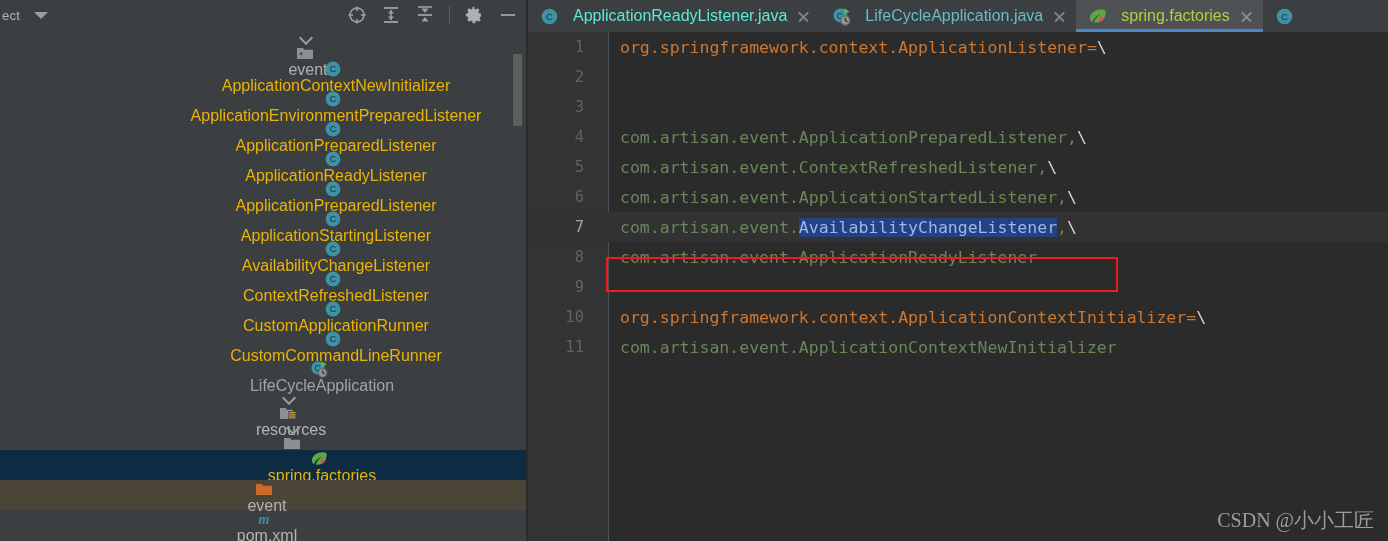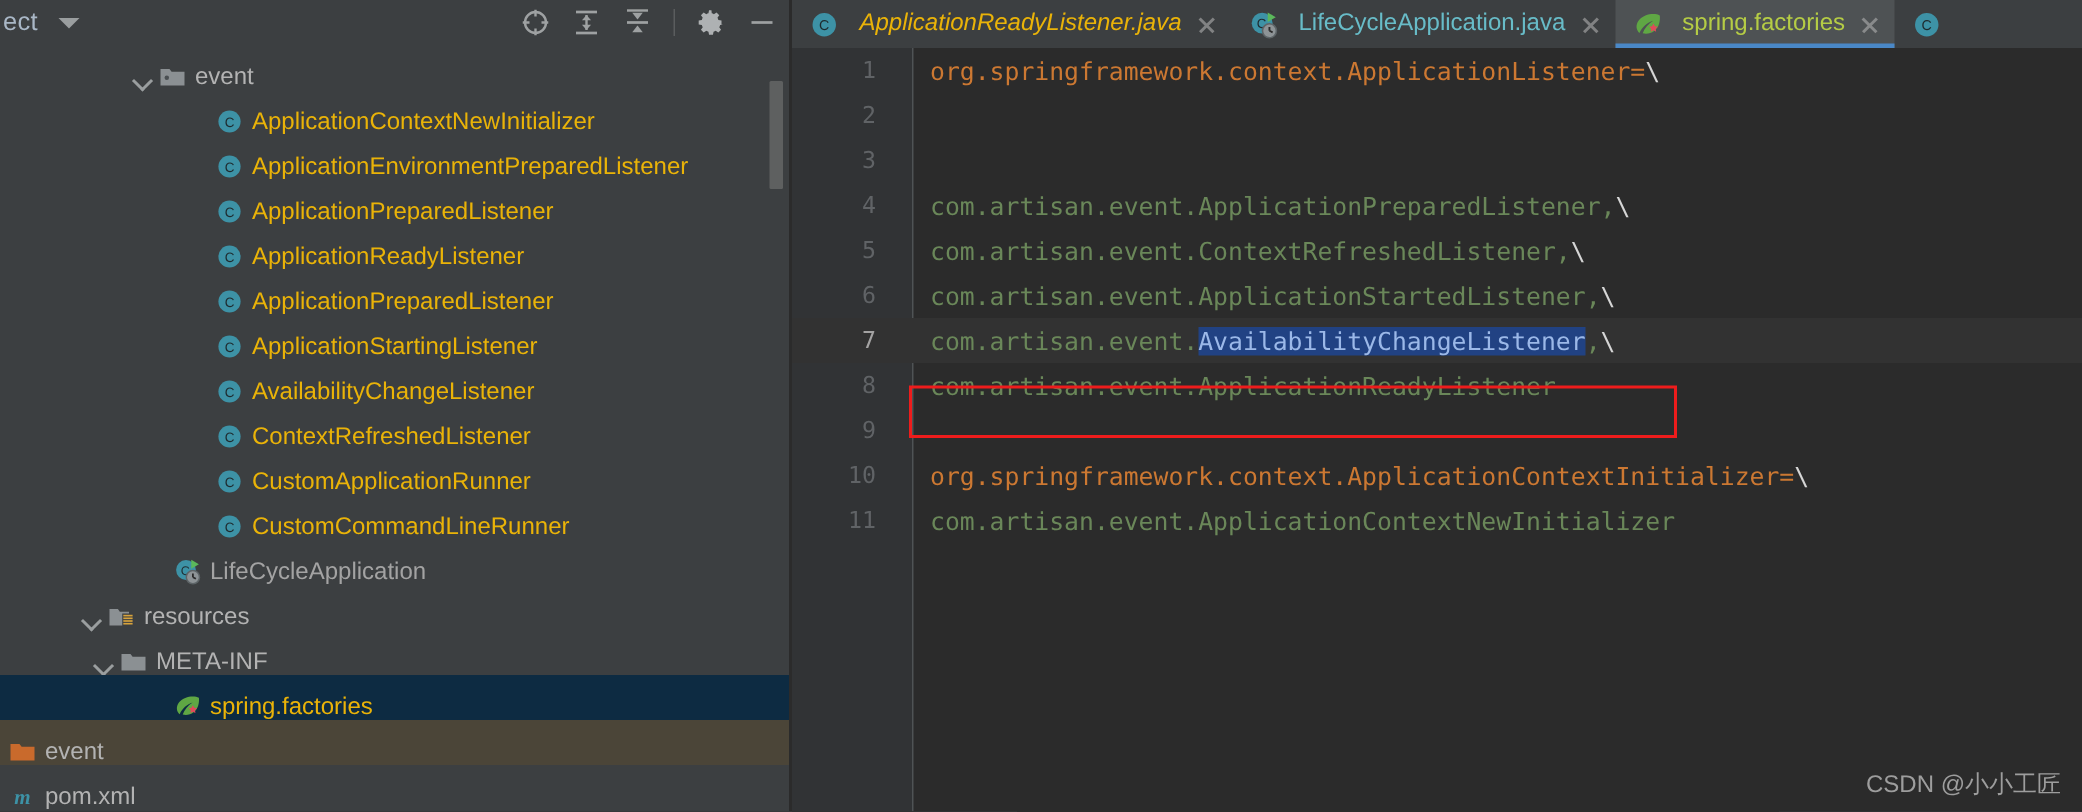--- a/index.html
+++ b/index.html
@@ -19,21 +19,21 @@
     flex: 0 0 528px;
     overflow: hidden;
   }
   #project-header {
     height: 30px; width: 100%;
     background: #3c3f41;
     display: flex; align-items: center;
     position: relative;
   }
   #project-title {
-    color: #a9b7c6; font-size: 17px;
+    color: #a9b7c6; font-size: 13px;
     padding-left: 2px; letter-spacing: .2px;
   }
   #project-caret {
     margin-left: 14px; width: 0; height: 0;
     border-left: 7px solid transparent;
     border-right: 7px solid transparent;
     border-top: 7px solid #9a9e9f;
   }
   #project-toolbar {
     position: absolute; right: 10px; top: 0;
@@ -41,23 +41,23 @@
   }
   .tb-icon { width: 20px; height: 20px; display: block; opacity: .85; cursor: pointer; }
   .tb-sep { width: 1px; height: 18px; background: #5a5d5e; }
 
   #tree {
     position: absolute; top: 30px; left: 0;
     width: 528px; height: 511px;
     overflow: hidden;
   }
   .row {
-    height: 30px; display: flex; align-items: flex-end;
+    height: 30px; display: flex; align-items: center;
     white-space: nowrap; position: relative;
-    font-size: 16px; color: #a9b7c6;
+    font-size: 16px; color: #a9b7c6; flex-direction: column;
   }
   .row.selected { background: #0d2b42; }
   .row.tinted   { background: #4b4538; }
   .chev {
     width: 14px; height: 14px; flex: 0 0 14px;
     margin-right: 4px; position: relative;
   }
   .chev::after {
     content: ""; position: absolute; left: 2px; top: 3px;
     width: 8px; height: 8px;
@@ -138,22 +138,22 @@
   .k-esc  { color: #d6d6d6; }
   .sel    { background: #214283; color: #9bb8e8; }
 
   #redbox {
     position: absolute; left: 78px; top: 225px;
     width: 512px; height: 35px;
     border: 2px solid #ee1c1c; pointer-events: none;
   }
   #watermark {
     position: absolute; right: 14px; bottom: 7px;
-    color: #9d9d9d; font-size: 16px;
-    font-family: Liberation Sans, sans-serif; white-space: nowrap;
+    color: #9d9d9d; font-size: 20px;
+    font-family: Liberation Serif, serif; white-space: nowrap;
   }
 </style>
 </head>
 <body>
 
 <div id="app">
 
   <div id="project-panel">
 
     <div id="project-header">
@@ -325,21 +325,21 @@
     <div id="panel-divider"></div>
   </div>
 
   <div id="editor-area">
     <div id="tabbar">
         <div class="tab">
           <svg viewBox="0 0 18 18" class="ico" style="width: 19px; height: 19px; flex: 0 0 19px;">
             <circle cx="9" cy="9" r="7.4" fill="#3d92a6"></circle>
             <text x="9" y="12.4" font-size="9" font-family="Liberation Sans, sans-serif" fill="#1e2a2e" text-anchor="middle">C</text>
           </svg>
-          <span class="tab-title" style="color: #eab308; font-style: italic;">ApplicationReadyListener.java</span>
+          <span class="tab-title" style="color: #5eead4;">ApplicationReadyListener.java</span>
           <span class="tab-close"></span>
         </div>
         <div class="tab">
           <svg viewBox="0 0 18 18" class="ico" style="width: 19px; height: 19px; flex: 0 0 19px;">
             <circle cx="8" cy="8" r="6.6" fill="#3d92a6"></circle>
             <text x="7.6" y="11.2" font-size="8.4" font-family="Liberation Sans, sans-serif" fill="#1e2a2e" text-anchor="middle">C</text>
             <polygon points="11.5,1.2 16.6,4.2 11.5,7.2" fill="#5bb85b"></polygon>
             <circle cx="12.6" cy="12.8" r="4.4" fill="#8d9396" stroke="#5d6467" stroke-width="1"></circle>
             <line x1="12.6" y1="10.4" x2="12.6" y2="12.8" stroke="#2b2b2b" stroke-width="1.2"></line>
             <line x1="12.6" y1="12.8" x2="14.6" y2="13.8" stroke="#2b2b2b" stroke-width="1.2"></line>

